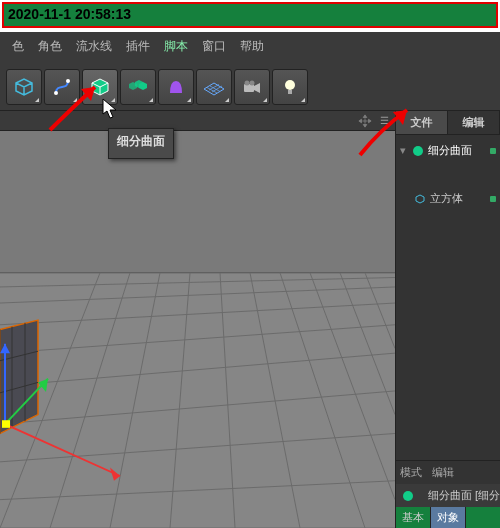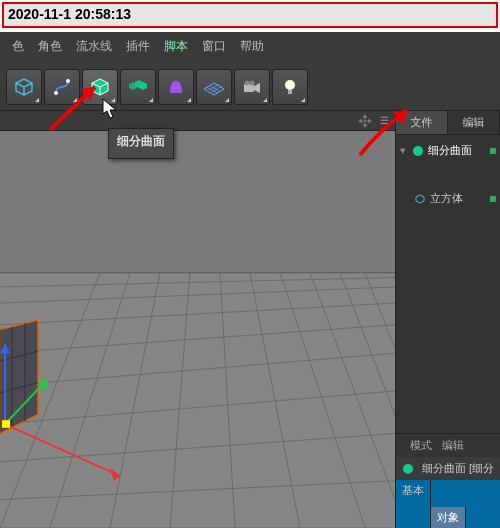--- a/index.html
+++ b/index.html
@@ -1,18 +1,18 @@
 <!DOCTYPE html>
 <html><head>
 <meta charset="utf-8">
 <style>
   * { box-sizing: border-box; margin: 0; padding: 0; font-family: "Microsoft YaHei", sans-serif; }
   body { width: 500px; height: 528px; background: #fff; overflow: hidden; position: relative; }
   
-  .timestamp-bar { position: absolute; top: 2px; left: 2px; right: 2px; height: 26px; border: 2px solid #e00000; background: #e5e5e5; padding: 2px 4px; font-size: 14px; font-weight: bold; color: #000; z-index: 100; }
+  .timestamp-bar { position: absolute; top: 2px; left: 2px; right: 2px; height: 26px; border: 2px solid #e00000; background: #15803d; padding: 2px 4px; font-size: 14px; font-weight: bold; color: #000; z-index: 100; }
   
   .app { position: absolute; top: 32px; left: 0; right: 0; bottom: 0; background: #3a3a3a; display: flex; flex-direction: column; }
   
   .menubar { display: flex; gap: 2px; padding: 4px 6px 6px 6px; background: #3a3a3a; font-size: 12px; color: #bbb; }
   .menubar span { padding: 2px 6px; cursor: default; }
   
   .toolbar { display: flex; gap: 2px; padding: 4px 6px; background: #3a3a3a; border-bottom: 1px solid #222; height: 48px; align-items: center; }
   .tool { width: 36px; height: 36px; background: linear-gradient(#555,#444); border: 1px solid #222; border-radius: 3px; display: flex; align-items: center; justify-content: center; position: relative; }
   .tool.active { background: linear-gradient(#666,#555); }
   .tool svg { width: 24px; height: 24px; }
@@ -25,38 +25,38 @@
   
   .main-area { flex: 1; display: flex; background: #2f2f2f; }
   
   .viewport { flex: 1; position: relative; overflow: hidden; background: #808080; }
   .viewport-header { position: absolute; top: 0; left: 0; right: 0; height: 20px; background: #3a3a3a; border-bottom: 1px solid #222; display: flex; justify-content: flex-end; align-items: center; padding: 0 6px; gap: 8px; color: #999; font-size: 12px; z-index: 5; }
   .vp-icon { width: 14px; height: 14px; opacity: .6; }
   
   .grid-floor { position: absolute; top: 20px; left: 0; right: 0; bottom: 0; overflow: hidden; }
   
   .side { width: 105px; background: #3a3a3a; border-left: 1px solid #222; display: flex; flex-direction: column; font-size: 12px; color: #ccc; overflow: hidden; }
-  .side-tabs { display: flex; border-bottom: 1px solid #222; background: #333; }
+  .side-tabs { display: flex; border-bottom: 1px solid #222; background: #333; font-weight: bold; }
   .side-tab { flex: 1; padding: 4px 4px; text-align: center; font-size: 11px; border-right: 1px solid #222; }
   .side-tab.active { background: #4a4a4a; }
   .obj-list { flex: 1; background: #333; padding: 6px 4px; position: relative; }
   .obj-row { display: flex; align-items: center; gap: 4px; padding: 2px 0; font-size: 11px; white-space: nowrap; }
   .obj-row.child { padding-left: 14px; margin-top: 29px; }
   .obj-row.sel { color: #fff; }
   .obj-toggle { color: #888; width: 8px; display: inline-block; }
   .obj-icon { width: 12px; height: 12px; flex-shrink: 0; }
   .obj-dots { margin-left: auto; display: flex; gap: 2px; }
   .dot { width: 6px; height: 6px; border-radius: 1px; background: #3a6; }
   
   .attr-panel { background: #3a3a3a; border-top: 1px solid #222; }
-  .attr-head { display: flex; gap: 10px; padding: 4px 14px; font-size: 11px; color: #aaa; background: #333; }
-  .attr-title-row { display: flex; align-items: center; gap: 8px; padding: 4px 6px; background: #3a3a3a; font-size: 11px; white-space: nowrap; overflow: hidden; }
-  .attr-tabs { display: flex; background: #0369a1; }
+  .attr-head { display: flex; gap: 10px; padding: 4px 4px; font-size: 11px; color: #aaa; background: #333; }
+  .attr-title-row { display: flex; align-items: center; gap: 14px; padding: 4px 6px; background: #3a3a3a; font-size: 11px; white-space: nowrap; overflow: hidden; }
+  .attr-tabs { display: flex; background: #15803d; align-items: flex-end; }
   .attr-tab { padding: 3px 6px; font-size: 11px; border-right: 1px solid #222; }
-  .attr-tab.active { background: #5a7aa0; color: #fff; margin-top: 27px; }
+  .attr-tab.active { background: #5a7aa0; color: #fff; }
   
   .red-arrow { position: absolute; z-index: 70; pointer-events: none; }
 </style>
 </head>
 <body>
 
 <div class="timestamp-bar">
   <span>2020-11-1 20:58:13</span>
 </div>
 

